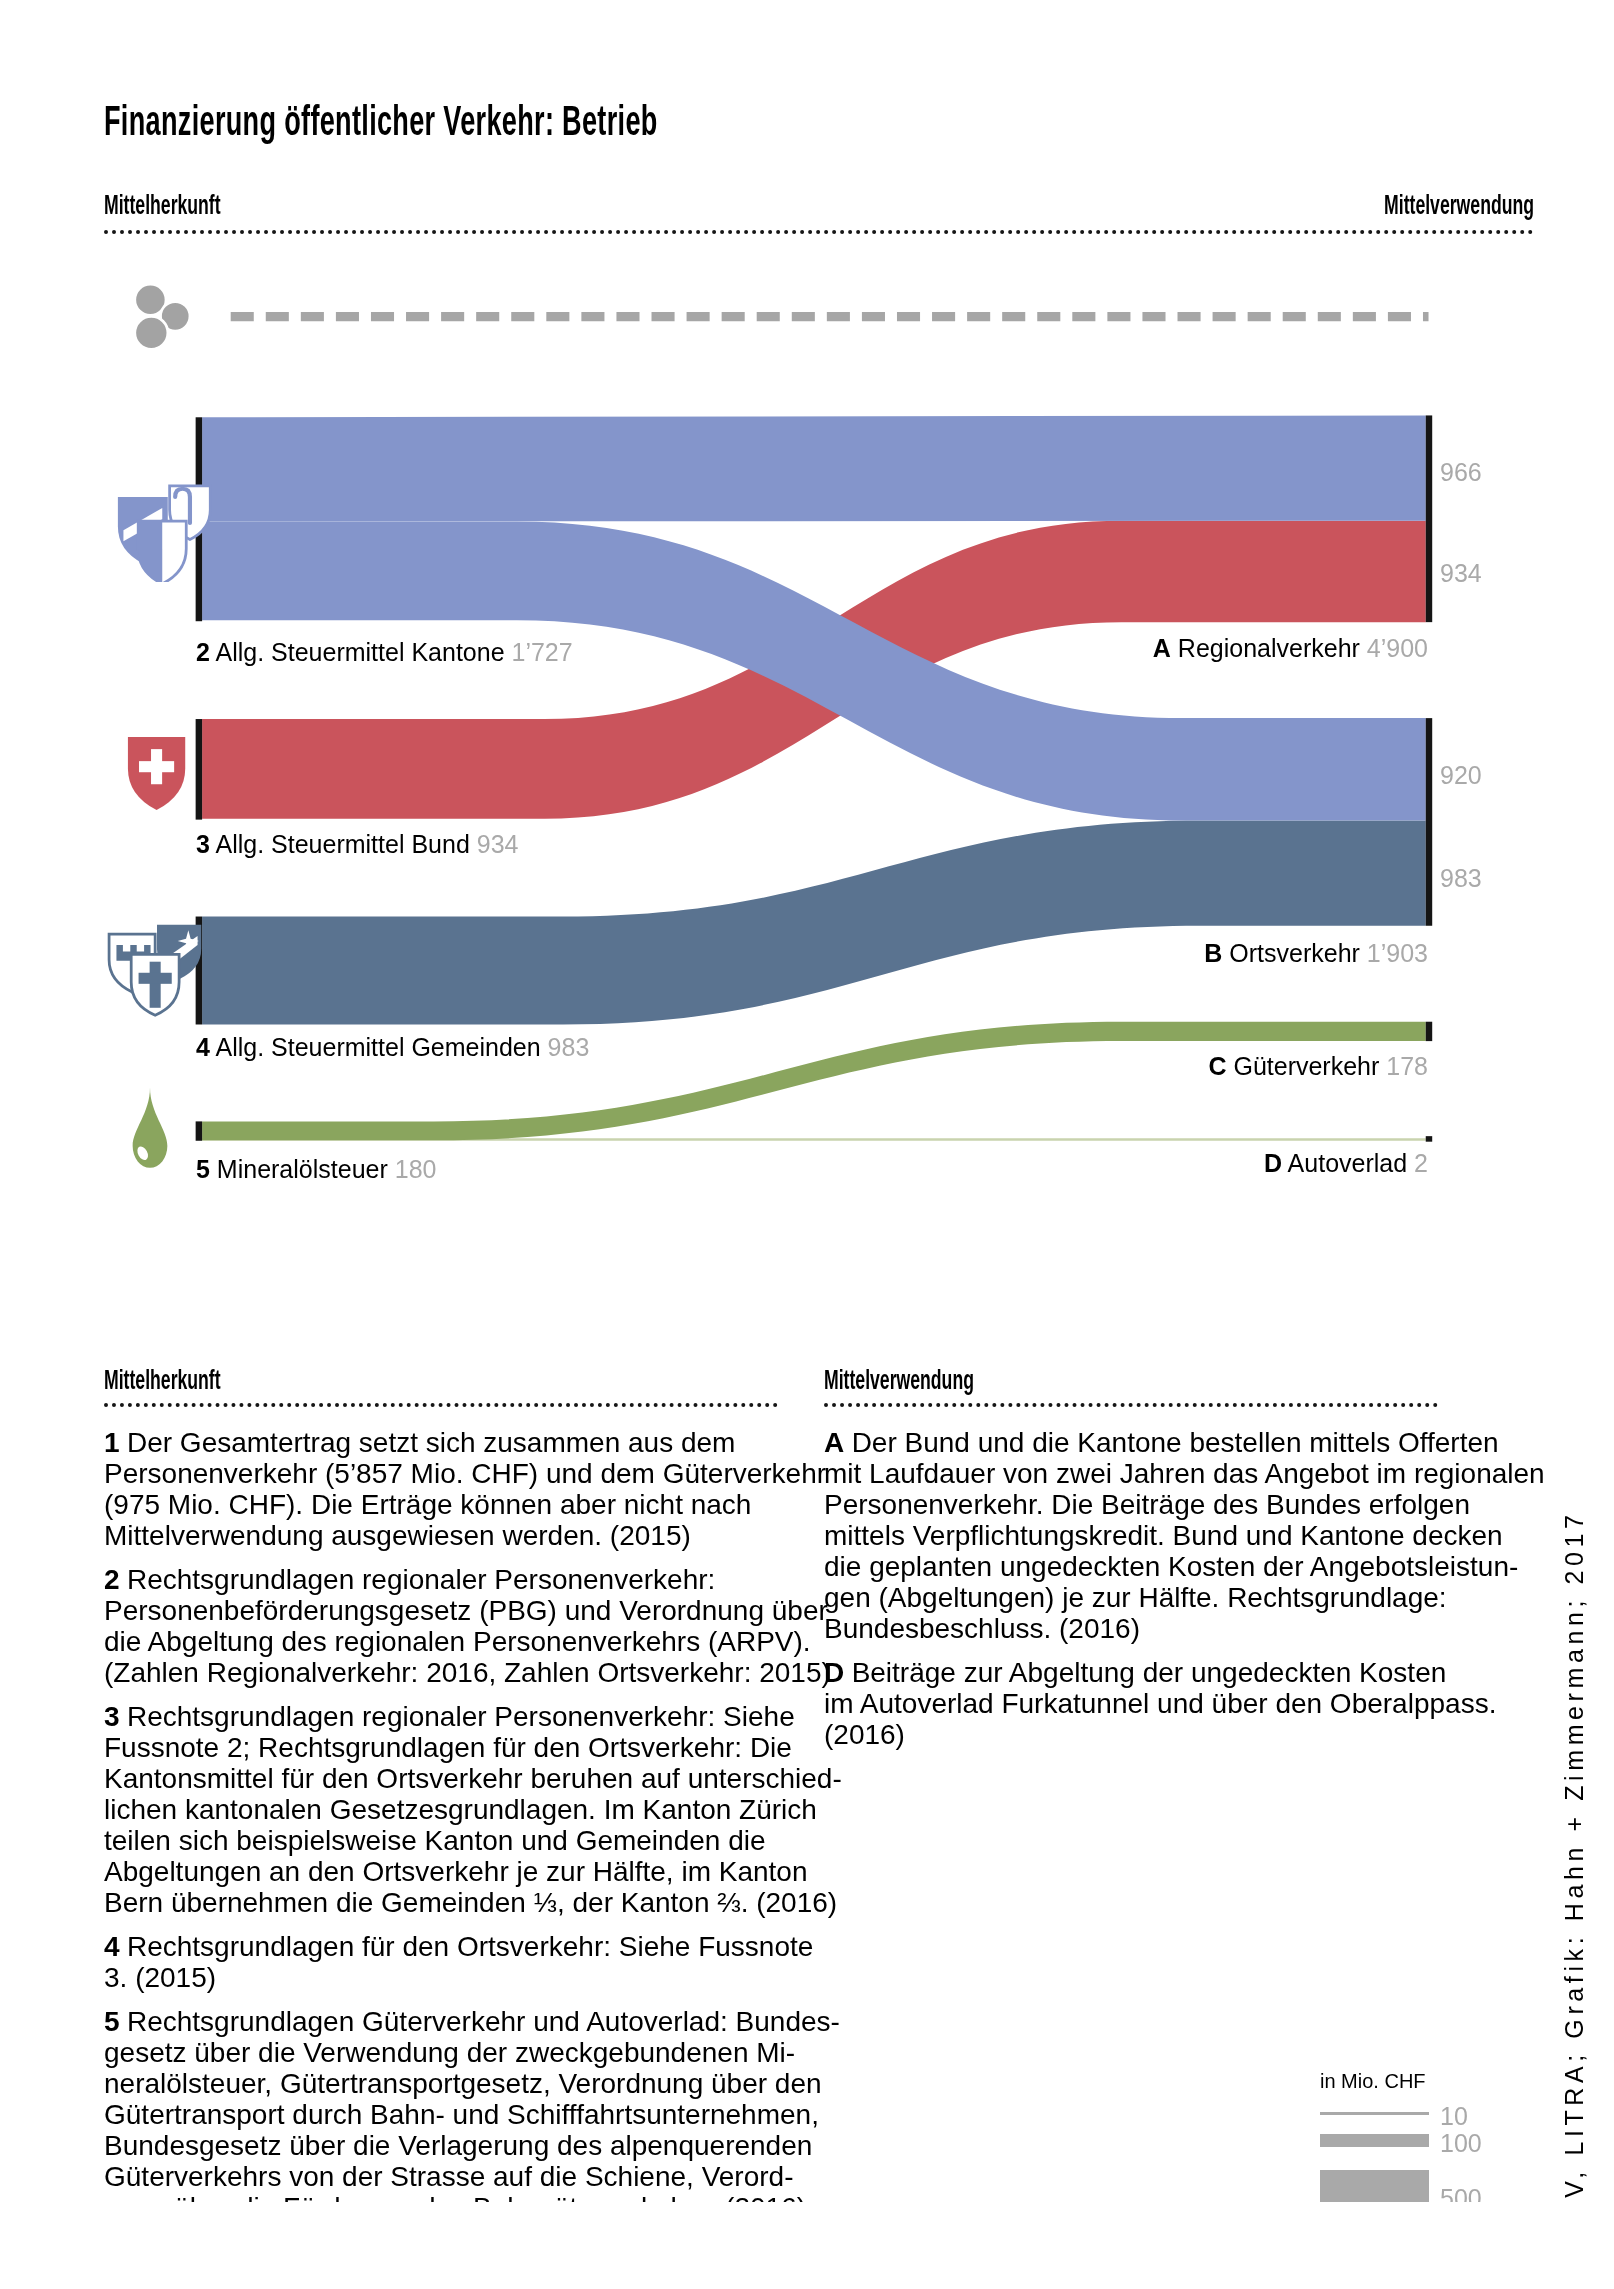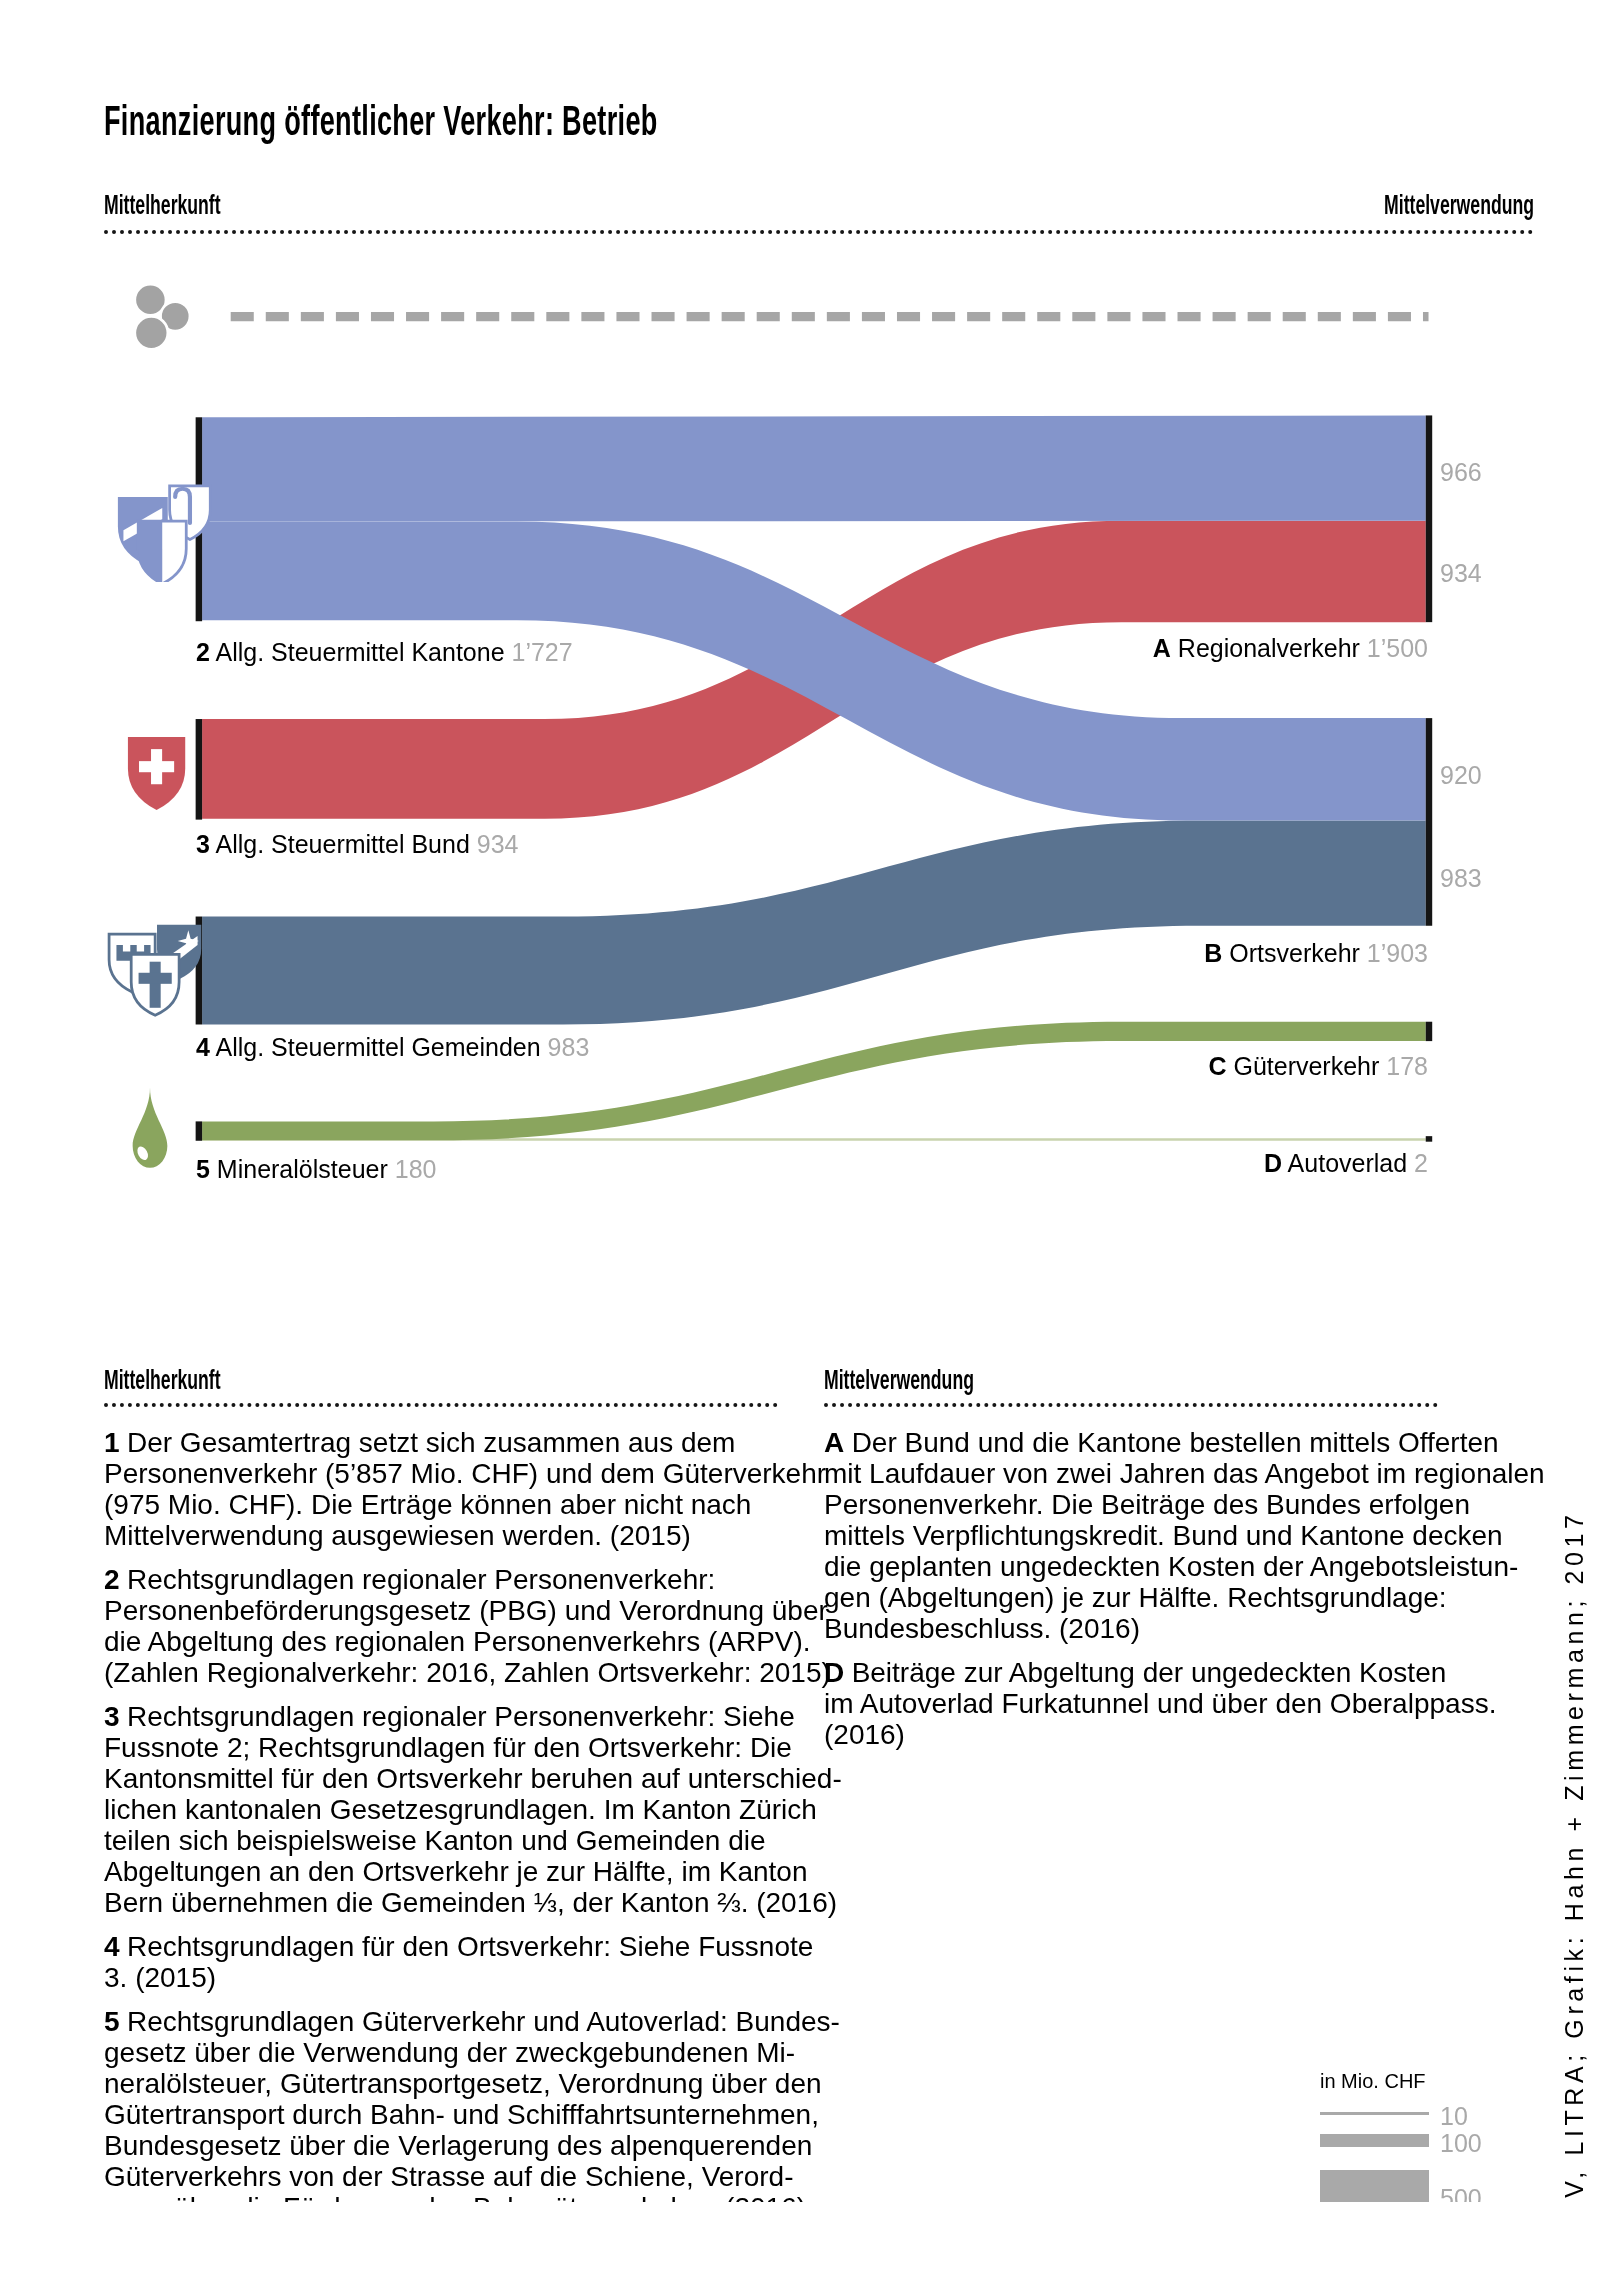--- a/index.html
+++ b/index.html
@@ -117,21 +117,21 @@
   </div>
   <div class="abs lbl" style="left:196px;top:1155px">
     <b>5</b>
     <span>Mineralölsteuer</span>
     <span class="val">180</span>
   </div>
 
   <div class="abs lbl use" style="top:634px">
     <b>A</b>
     <span>Regionalverkehr</span>
-    <span class="val">1’500</span>
+    <span class="val">4’900</span>
   </div>
   <div class="abs lbl use" style="top:939px">
     <b>B</b>
     <span>Ortsverkehr</span>
     <span class="val">1’903</span>
   </div>
   <div class="abs lbl use" style="top:1052px">
     <b>C</b>
     <span>Güterverkehr</span>
     <span class="val">178</span>

